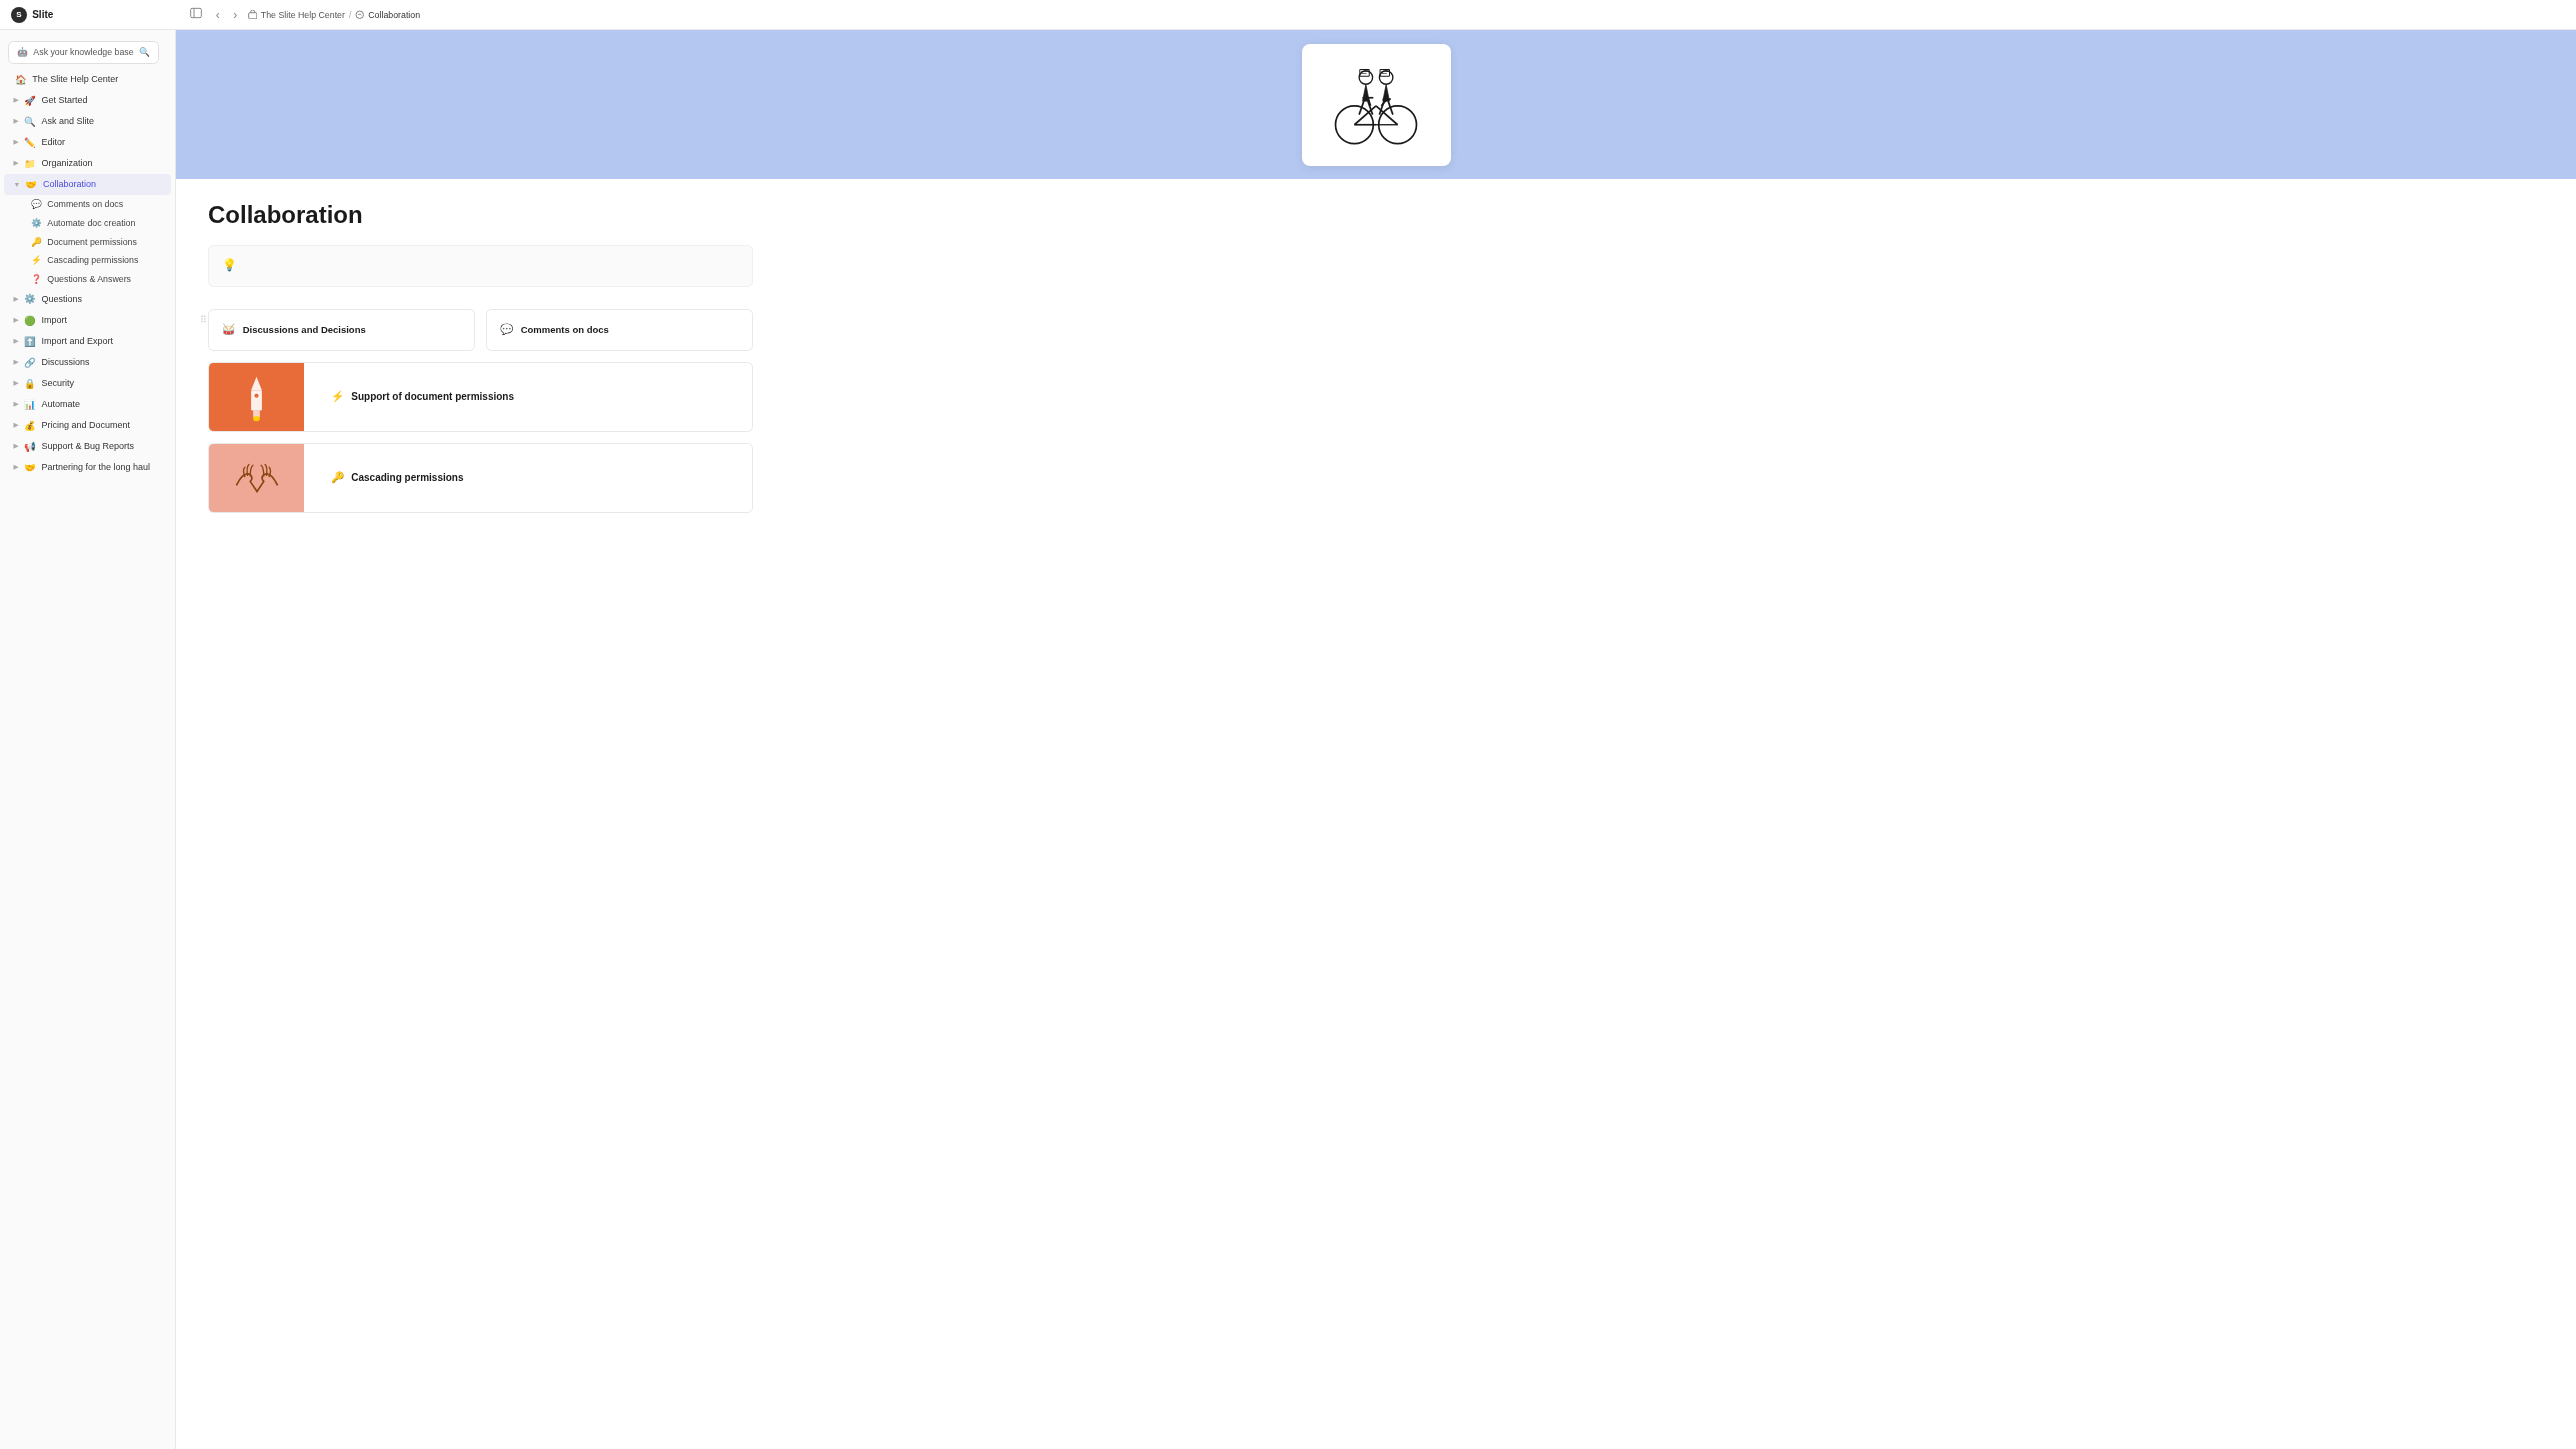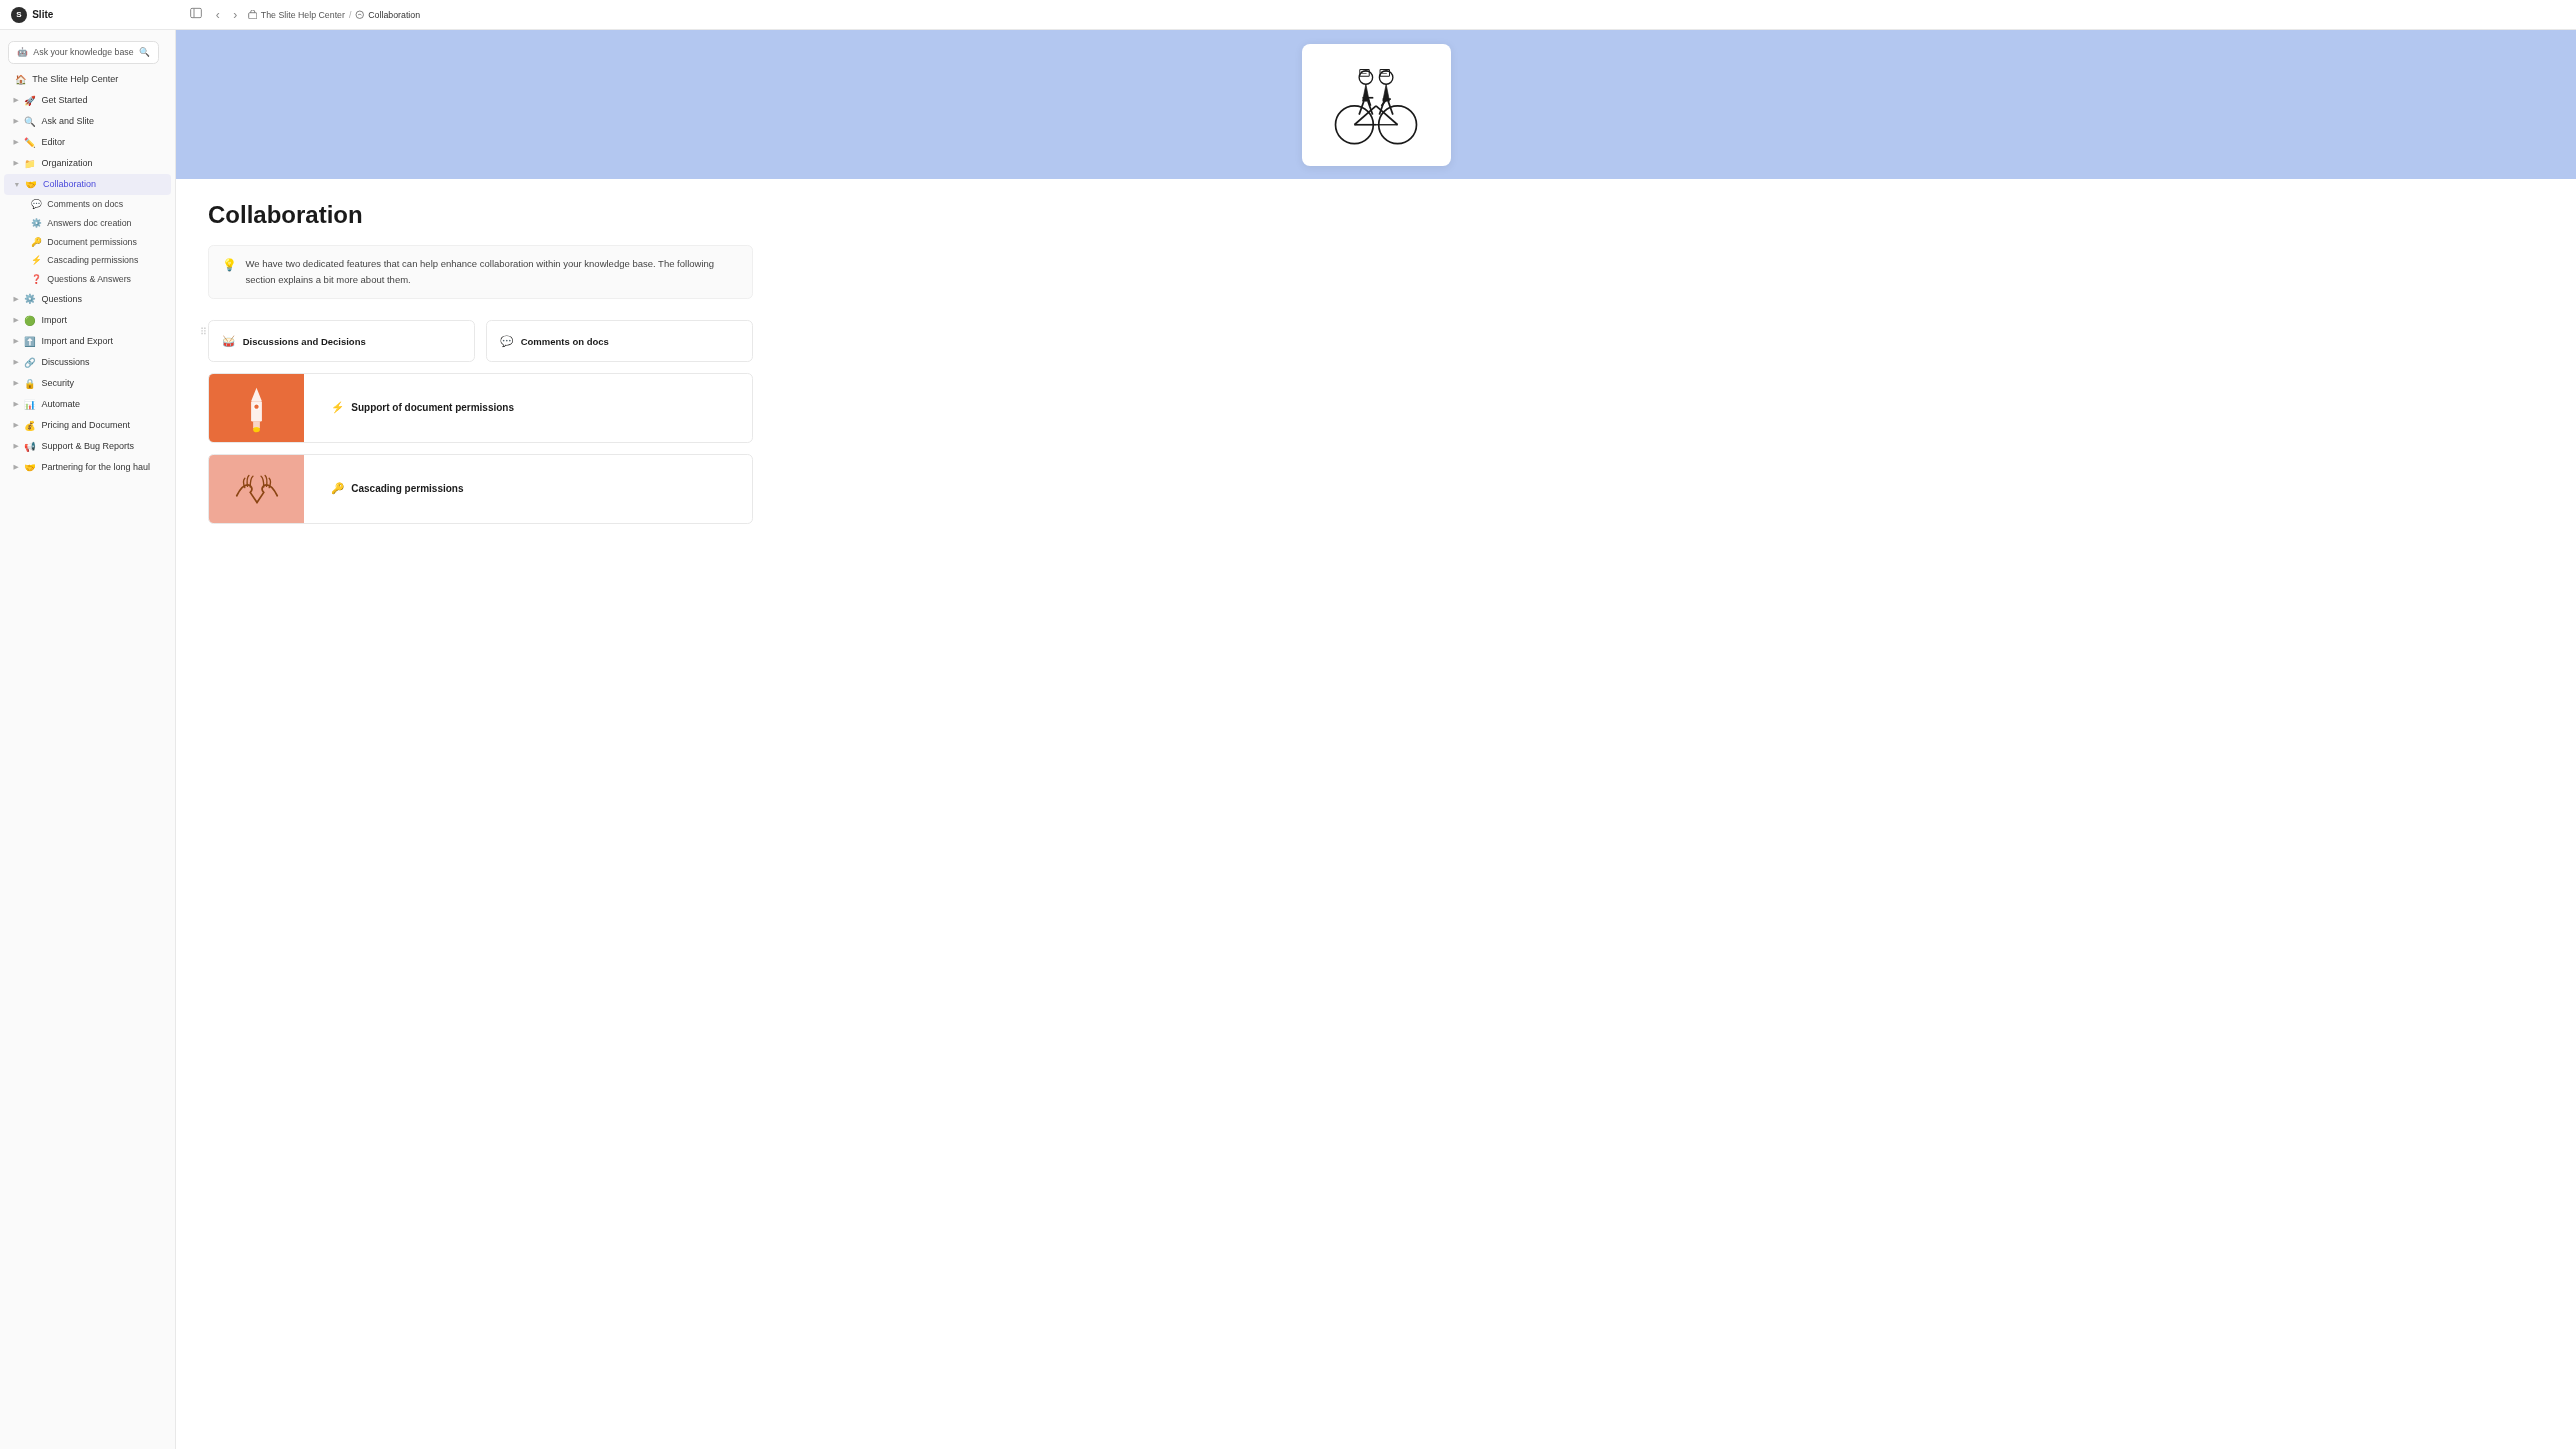--- a/index.html
+++ b/index.html
@@ -299,21 +299,21 @@
       <span>Collaboration</span>
     </div>
 
     <div class="sub-items">
       <div class="sub-item">
         <span class="icon">💬</span>
         <span>Comments on docs</span>
       </div>
       <div class="sub-item">
         <span class="icon">⚙️</span>
-        <span>Answers doc creation</span>
+        <span>Automate doc creation</span>
       </div>
       <div class="sub-item">
         <span class="icon">🔑</span>
         <span>Document permissions</span>
       </div>
       <div class="sub-item">
         <span class="icon">⚡</span>
         <span>Cascading permissions</span>
       </div>
       <div class="sub-item">
@@ -425,21 +425,20 @@
         </div>
       </div>
     </div>
 
     <div class="content-area">
 
       <h1 class="page-title">Collaboration</h1>
 
       <div class="callout-box">
         <span class="callout-emoji">💡</span>
-        <span>We have two dedicated features that can help enhance collaboration within your knowledge base. The following section explains a bit more about them.</span>
       </div>
 
       <div class="cards-container">
         <span class="drag-handle">⠿</span>
         <div class="doc-cards-row">
           <div class="doc-card">
             <span class="card-icon">🥁</span>
             <span>Discussions and Decisions</span>
           </div>
           <div class="doc-card">

